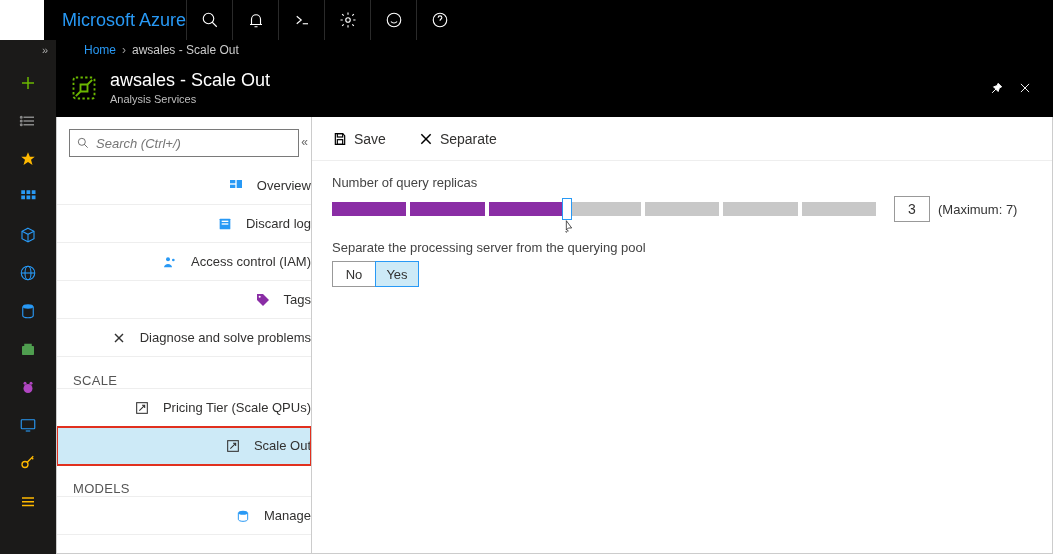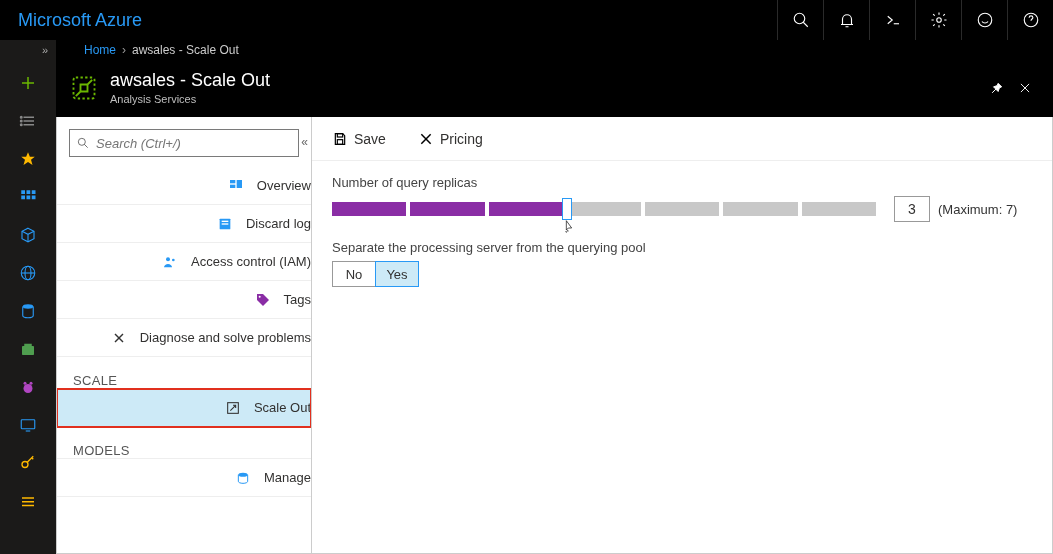--- a/index.html
+++ b/index.html
@@ -1,18 +1,18 @@
 <!DOCTYPE html>
 <html><head>
 <meta charset="utf-8">
 <style>
   * { box-sizing: border-box; margin: 0; padding: 0; }
   html, body { width: 1053px; height: 554px; font-family: "Segoe UI", Arial, sans-serif; font-size: 13px; color: #323130; background: #fff; overflow: hidden; }
   
-  .topbar { height: 40px; background: #000; color: #fff; display: flex; align-items: center; justify-content: space-between; padding-left: 18px; }
+  .topbar { height: 40px; background: #000; color: #fff; display: flex; align-items: center; justify-content: flex-start; padding-left: 18px; margin-left: 44px; }
   .logo { color: #2899f5; font-size: 18px; font-weight: 400; }
   .topbar-icons { display: flex; height: 100%; }
   .topbar-icon { width: 46px; display: flex; align-items: center; justify-content: center; border-left: 1px solid #2a2a2a; cursor: pointer; color: #fff; }
   .topbar-icon svg { width: 18px; height: 18px; stroke: #fff; fill: none; stroke-width: 1.5; }
   
   .below { display: flex; height: calc(100% - 40px); }
   
   .rail { width: 56px; background: #1b1a19; display: flex; flex-direction: column; align-items: center; padding-top: 4px; }
   .rail-chevron { width: 100%; height: 20px; display: flex; justify-content: flex-end; padding-right: 8px; color: #aaa; font-size: 11px; }
   .rail-item { width: 100%; height: 38px; display: flex; align-items: center; justify-content: center; cursor: pointer; }
@@ -282,20 +282,29 @@
           <div class="menu-item">
             <span class="micon">
                 <svg viewBox="0 0 24 24" stroke="#333" fill="none" stroke-width="2">
                   <line x1="6" y1="6" x2="18" y2="18"></line>
                   <line x1="18" y1="6" x2="6" y2="18"></line>
                 </svg>
               </span>
             <span>Diagnose and solve problems</span>
           </div>
           <div class="menu-section">SCALE</div>
+          <div class="menu-item">
+            <span class="micon">
+                <svg viewBox="0 0 24 24" stroke="#333" fill="none" stroke-width="1.6">
+                  <rect x="4" y="4" width="16" height="16"></rect>
+                  <path d="M8 16l8-8M12 8h4v4"></path>
+                </svg>
+              </span>
+            <span>Pricing Tier (Scale QPUs)</span>
+          </div>
           <div class="menu-item selected">
             <span class="micon">
                 <svg viewBox="0 0 24 24" stroke="#333" fill="none" stroke-width="1.6">
                   <rect x="4" y="4" width="16" height="16"></rect>
                   <path d="M8 16l8-8M12 8h4v4"></path>
                 </svg>
               </span>
             <span>Scale Out</span>
           </div>
           <div class="menu-section">MODELS</div>
@@ -319,21 +328,21 @@
                 <rect x="8" y="4" width="8" height="5"></rect>
                 <rect x="8" y="13" width="8" height="7"></rect>
               </svg>
             <span>Save</span>
           </div>
           <div class="cmdbtn">
             <svg viewBox="0 0 24 24" stroke="#000" fill="none" stroke-width="2.2">
                 <line x1="5" y1="5" x2="19" y2="19"></line>
                 <line x1="19" y1="5" x2="5" y2="19"></line>
               </svg>
-            <span>Pricing</span>
+            <span>Separate</span>
           </div>
         </div>
 
         <div class="pane-body">
           <div class="plabel">Number of query replicas</div>
           <div class="slider-row">
             <div class="slider">
               <div class="seg filled"></div>
               <div class="seg filled"></div>
               <div class="seg filled"></div>

